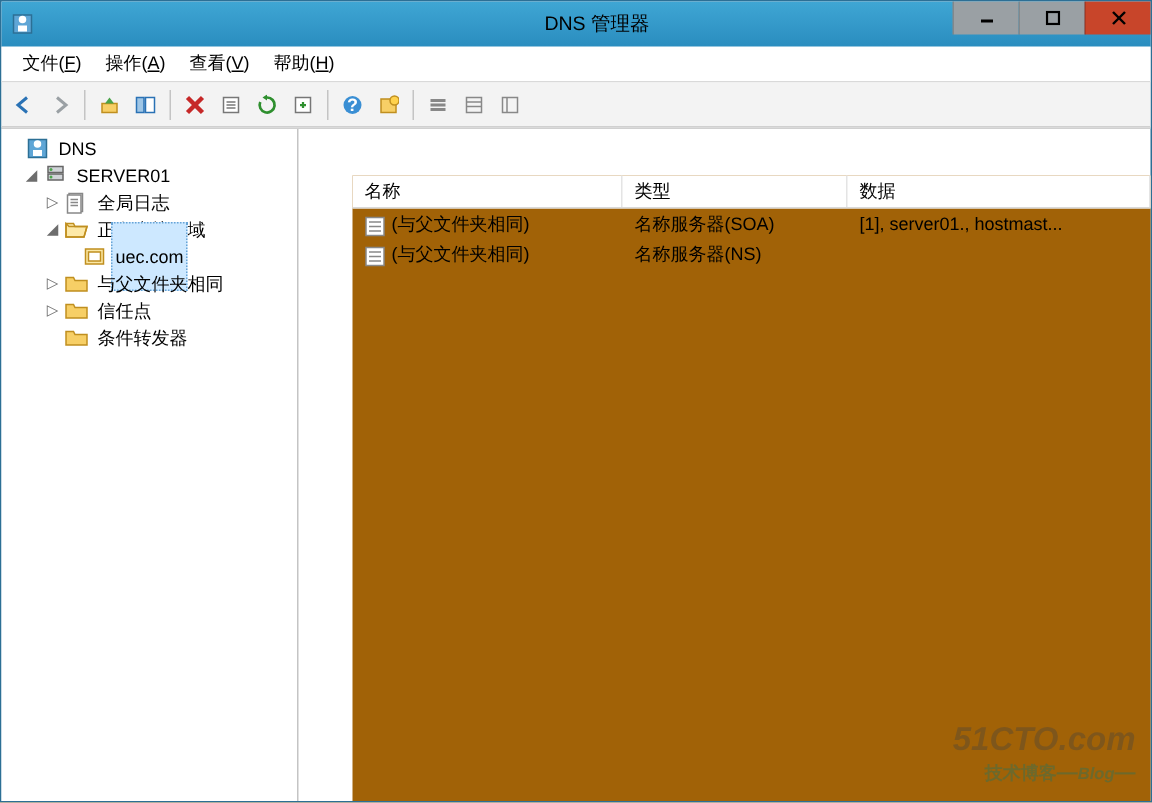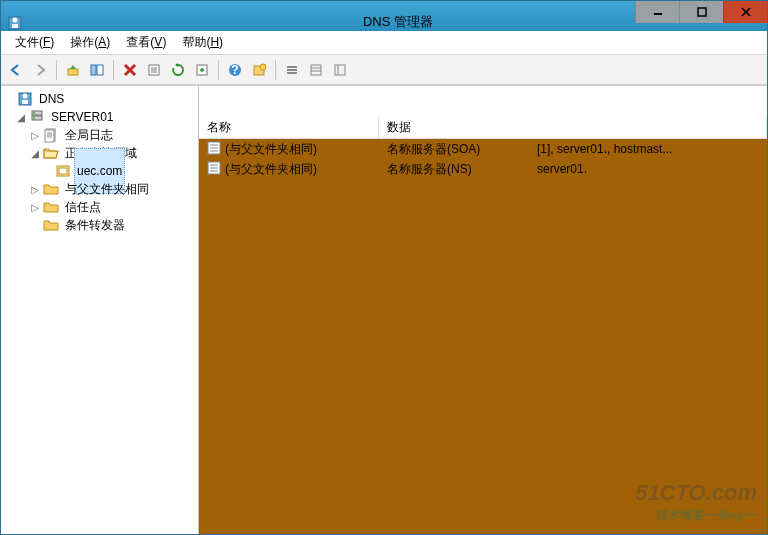--- a/index.html
+++ b/index.html
@@ -1,45 +1,45 @@
 <!DOCTYPE html>
 <html><head>
 <meta charset="utf-8">
 <style>
 *{box-sizing:border-box;margin:0;padding:0;font-family:"Microsoft YaHei",Tahoma,sans-serif;font-size:12px;}
 body{background:#fff;}
 .window{width:768px;height:535px;border:1px solid #2c6f95;background:#fff;display:flex;flex-direction:column;position:relative;}
-.titlebar{height:30px;background:linear-gradient(#3fa6d4,#2a8dbf);display:flex;align-items:flex-end;color:#000;position:relative;}
+.titlebar{height:30px;background:linear-gradient(#3fa6d4,#2a8dbf);display:flex;align-items:center;color:#000;position:relative;}
 .titlebar-icon{width:16px;height:16px;margin:0 6px;}
 .titlebar-title{flex:1;text-align:center;color:#000;font-size:13px;}
 .titlebar-buttons{display:flex;position:absolute;right:0;top:0;}
 .titlebar-btn{width:44px;height:22px;display:flex;align-items:center;justify-content:center;border-left:1px solid rgba(0,0,0,.15);background:#c8c8c8;font-weight:bold;color:#000;}
 .titlebar-btn.close{background:#c8452a;color:#000;}
 .titlebar-btn.min{background:#9aa0a4;}
 .titlebar-btn.max{background:#9aa0a4;}
 .menubar{height:24px;background:#fff;display:flex;align-items:center;padding:0 6px;border-bottom:1px solid #d9d9d9;}
 .menu-item{padding:0 8px;}
 .menu-item u{text-decoration:underline;}
 .toolbar{height:30px;background:#f3f3f3;display:flex;align-items:center;padding:0 4px;border-bottom:1px solid #d0d0d0;gap:2px;}
 .tool-btn{width:22px;height:22px;display:flex;align-items:center;justify-content:center;border:1px solid transparent;border-radius:2px;}
 .tool-sep{width:1px;height:20px;background:#c4c4c4;margin:0 3px;}
-.content{flex:1;display:flex;border-top:1px solid #d0d0d0;min-height:0;}
+.content{flex:1;display:flex;border-top:1px solid #d0d0d0;min-height:0;gap:36px;}
 .tree-pane{width:198px;border-right:1px solid #c4c4c4;overflow:auto;padding:4px 2px;background:#fff;}
 .tree-node{display:flex;align-items:center;height:18px;white-space:nowrap;}
 .expander{width:12px;height:12px;display:inline-flex;align-items:center;justify-content:center;font-size:10px;color:#6d6d6d;margin-right:2px;}
 .expander.empty{visibility:hidden;}
 .node-icon{width:16px;height:16px;margin-right:3px;flex-shrink:0;}
 .node-label{padding:1px 3px;}
 .node-label.selected{background:#cde8ff;border:1px dotted #66a3d6;padding:15px 2px;}
 .list-pane{flex:1;display:flex;flex-direction:column;background:#a16207;margin-top:31px;}
 .list-header{display:flex;height:22px;border-bottom:1px solid #d9d9d9;background:#fff;}
 .list-header-cell{padding:3px 8px;border-right:1px solid #e4e4e4;display:flex;align-items:center;}
 .list-body{flex:1;overflow:auto;}
 .list-row{display:flex;height:20px;align-items:center;}
-.list-cell{padding:2px 8px;display:flex;align-items:flex-start;overflow:hidden;white-space:nowrap;}
+.list-cell{padding:2px 8px;display:flex;align-items:flex-end;overflow:hidden;white-space:nowrap;}
 .col-name{width:180px;}
 .col-type{width:150px;}
 .col-data{flex:1;}
 .row-icon{width:14px;height:14px;margin-right:4px;flex-shrink:0;}
 .watermark{position:absolute;right:10px;bottom:10px;text-align:right;opacity:.35;pointer-events:none;}
 .watermark .wm1{font-size:22px;font-weight:bold;font-style:italic;color:#404040;}
 .watermark .wm2{font-size:14px;font-weight:bold;color:#0f766e;}
 
 .folder-closed{fill:#f7cf66;stroke:#c08f1f;}
 .folder-open{fill:#fde9a8;stroke:#c08f1f;}
@@ -247,20 +247,21 @@
               <path d="M1 4 L6 4 L7 6 L15 6 L15 13 L1 13 Z" class="folder-closed"></path>
             </svg></span>
         <span class="node-label">条件转发器</span>
       </div>
 
     </div>
 
     <div class="list-pane">
       <div class="list-header">
         <div class="list-header-cell col-name">名称</div>
+        <div class="list-header-cell col-type">类型</div>
         <div class="list-header-cell col-data">数据</div>
       </div>
       <div class="list-body">
         <div class="list-row">
           <div class="list-cell col-name">
             <span class="row-icon"><svg viewBox="0 0 14 14">
                   <rect x="1" y="1" width="12" height="12" fill="#fff" stroke="#888"></rect>
                   <line x1="3" y1="4" x2="11" y2="4" stroke="#888"></line>
                   <line x1="3" y1="7" x2="11" y2="7" stroke="#888"></line>
                   <line x1="3" y1="10" x2="11" y2="10" stroke="#888"></line>
@@ -274,21 +275,20 @@
           <div class="list-cell col-name">
             <span class="row-icon"><svg viewBox="0 0 14 14">
                   <rect x="1" y="1" width="12" height="12" fill="#fff" stroke="#888"></rect>
                   <line x1="3" y1="4" x2="11" y2="4" stroke="#888"></line>
                   <line x1="3" y1="7" x2="11" y2="7" stroke="#888"></line>
                   <line x1="3" y1="10" x2="11" y2="10" stroke="#888"></line>
                 </svg></span>
             <span>(与父文件夹相同)</span>
           </div>
           <div class="list-cell col-type">名称服务器(NS)</div>
-          <div class="list-cell col-data">server01.</div>
         </div>
       </div>
     </div>
   </div>
 
   <div class="watermark">
     <div class="wm1">51CTO.com</div>
     <div class="wm2"><span>技术博客</span>—<span style="font-style:italic;font-size:11px">Blog</span>—</div>
   </div>
 

